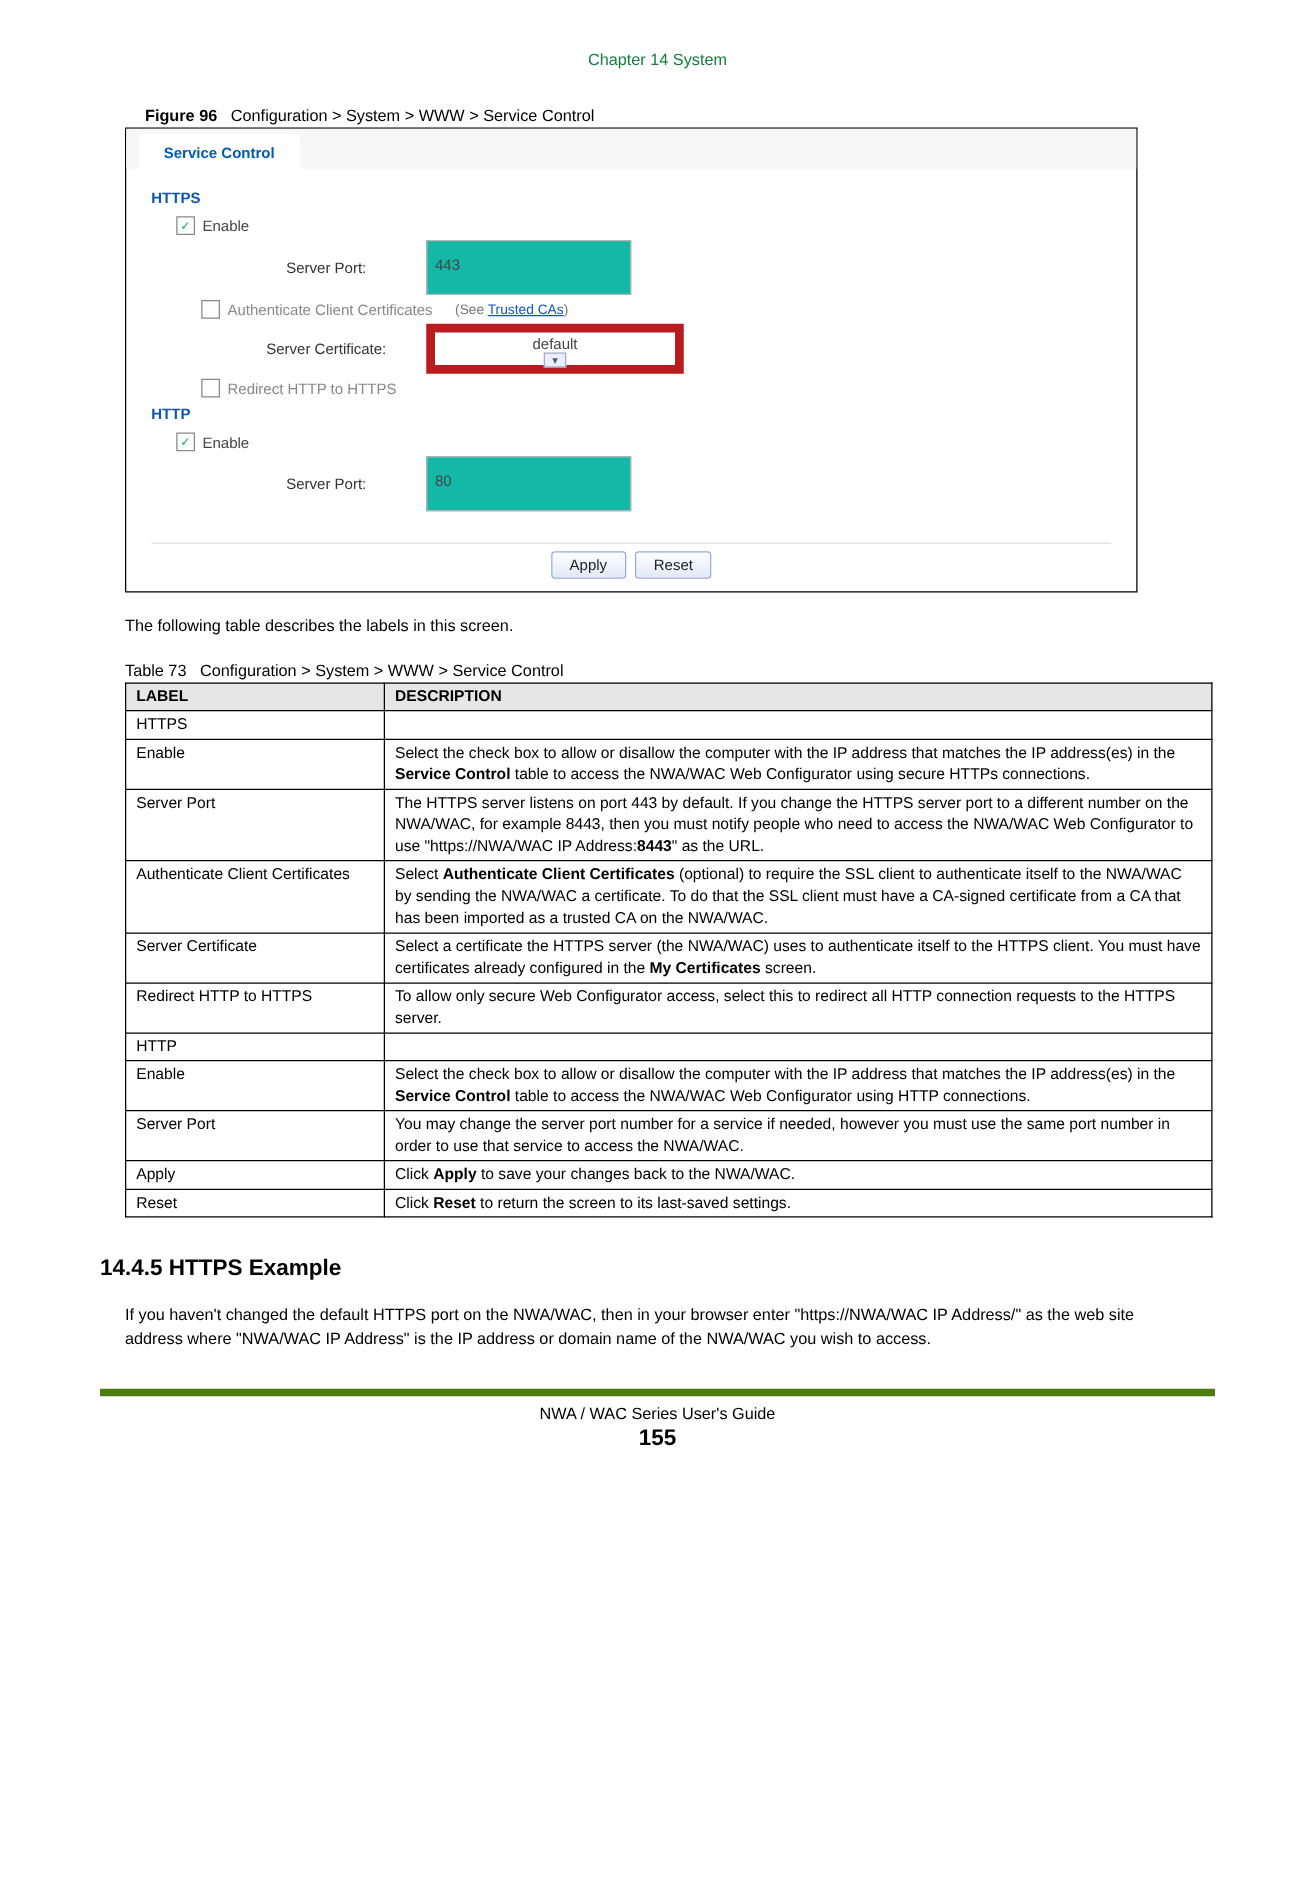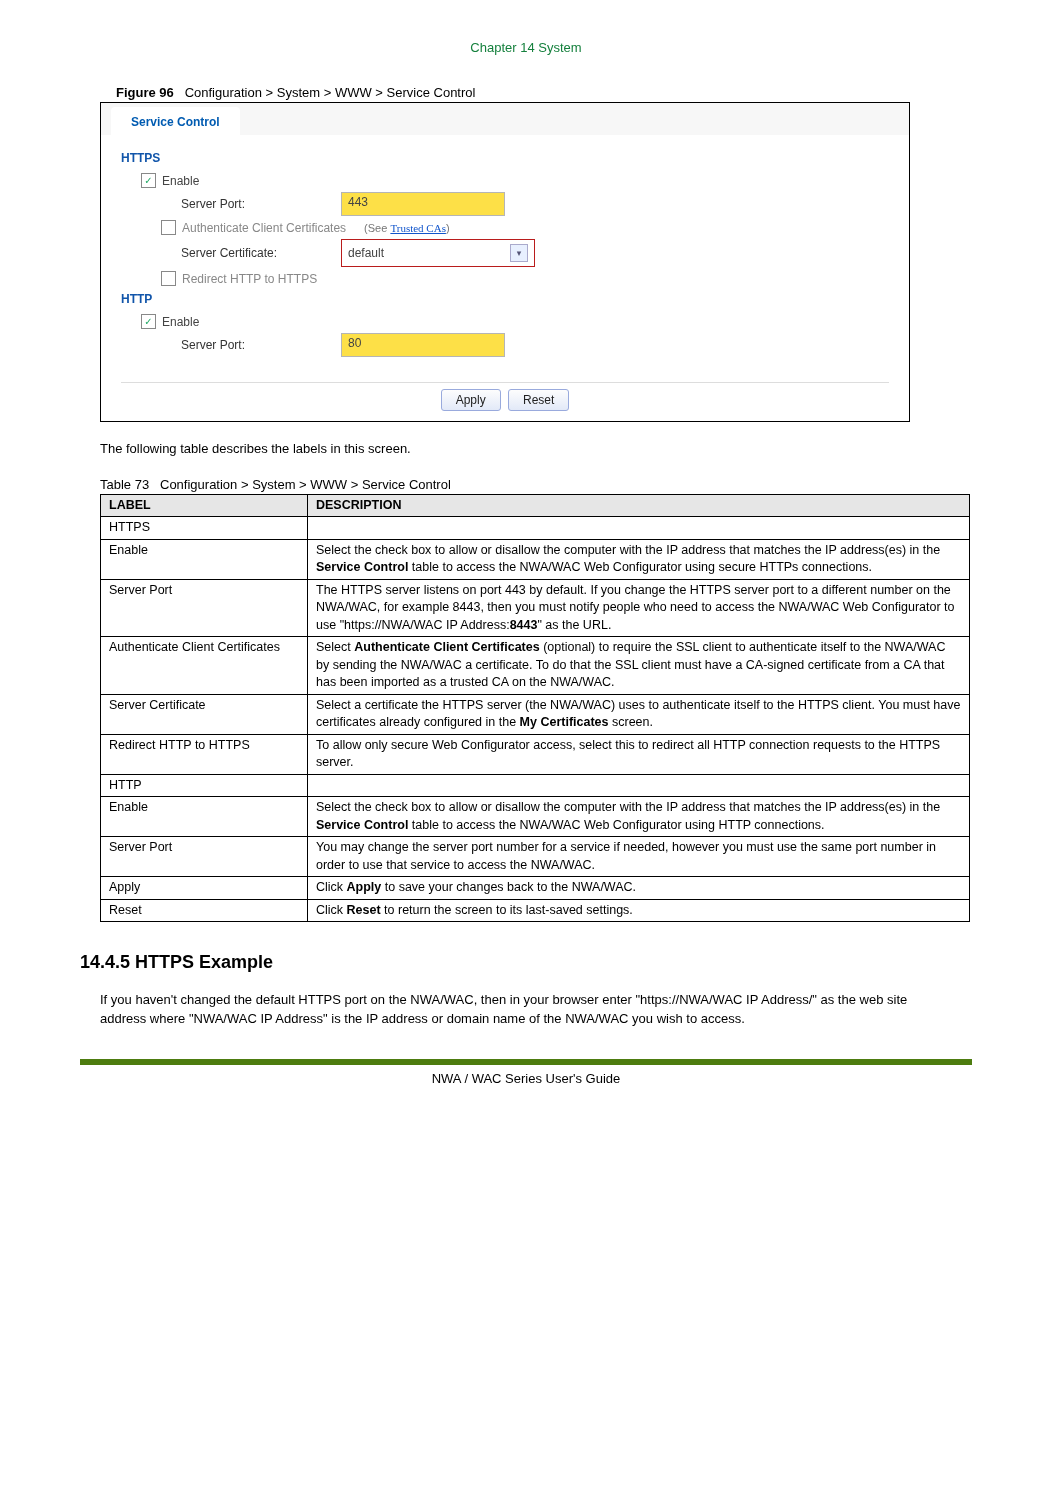--- a/index.html
+++ b/index.html
@@ -76,55 +76,57 @@
     background: #fff;
     margin-right: 6px;
     font-size: 10px;
     color: #2a6;
   }
   .checkbox.disabled { color: #aaa; }
   .label-indent {
     margin-left: 40px;
     width: 160px;
     color: #333;
+    text-align: center;
   }
   .label-disabled { color: #888; }
   .text-input {
     border: 1px solid #b5b5b5;
-    background: #fde047;
+    background: #14b8a6;
     width: 150px;
     height: 18px;
-    padding: 2px 6px;
+    padding: 12px 6px;
     font-size: 12px;
     color: #444;
   }
   .select-input {
-    border: 1px solid #b91c1c;
+    border: 7px solid #b91c1c;
     background: #fff;
     width: 180px;
     height: 22px;
     padding: 2px 6px;
     font-size: 12px;
     color: #444;
     display: inline-flex;
     align-items: center;
     justify-content: space-between;
+    flex-direction: column;
   }
   .select-arrow {
     width: 16px; height: 16px;
     background: #e8f0ff;
     border: 1px solid #aac;
     color: #557;
     font-size: 9px;
     display: inline-flex;
     align-items: center;
     justify-content: center;
   }
   .see-text { color: #777; margin-left: 18px; font-size: 11px; }
-  .link-underline { color: #1155cc; text-decoration: underline; font-family: Liberation Serif, serif; }
+  .link-underline { color: #1155cc; text-decoration: underline; }
   .button-bar {
     margin-top: 25px;
     border-top: 1px solid #ddd;
     padding: 6px 0 10px 0;
     text-align: center;
   }
   .shot-btn {
     display: inline-block;
     border: 1px solid #99aadd;
     border-radius: 3px;
@@ -307,13 +309,14 @@
   </tr>
 </tbody>
   </table>
 
 <div class="section-heading">14.4.5  HTTPS Example</div>
 
 <div class="body-para">If you haven't changed the default HTTPS port on the NWA/WAC, then in your browser enter "https://NWA/WAC IP Address/" as the web site address where "NWA/WAC IP Address" is the IP address or domain name of the NWA/WAC you wish to access.</div>
 
 <div class="footer">
   <div>NWA / WAC Series User's Guide</div>
+  <div class="page-num">155</div>
 </div>
 
 </body></html>

